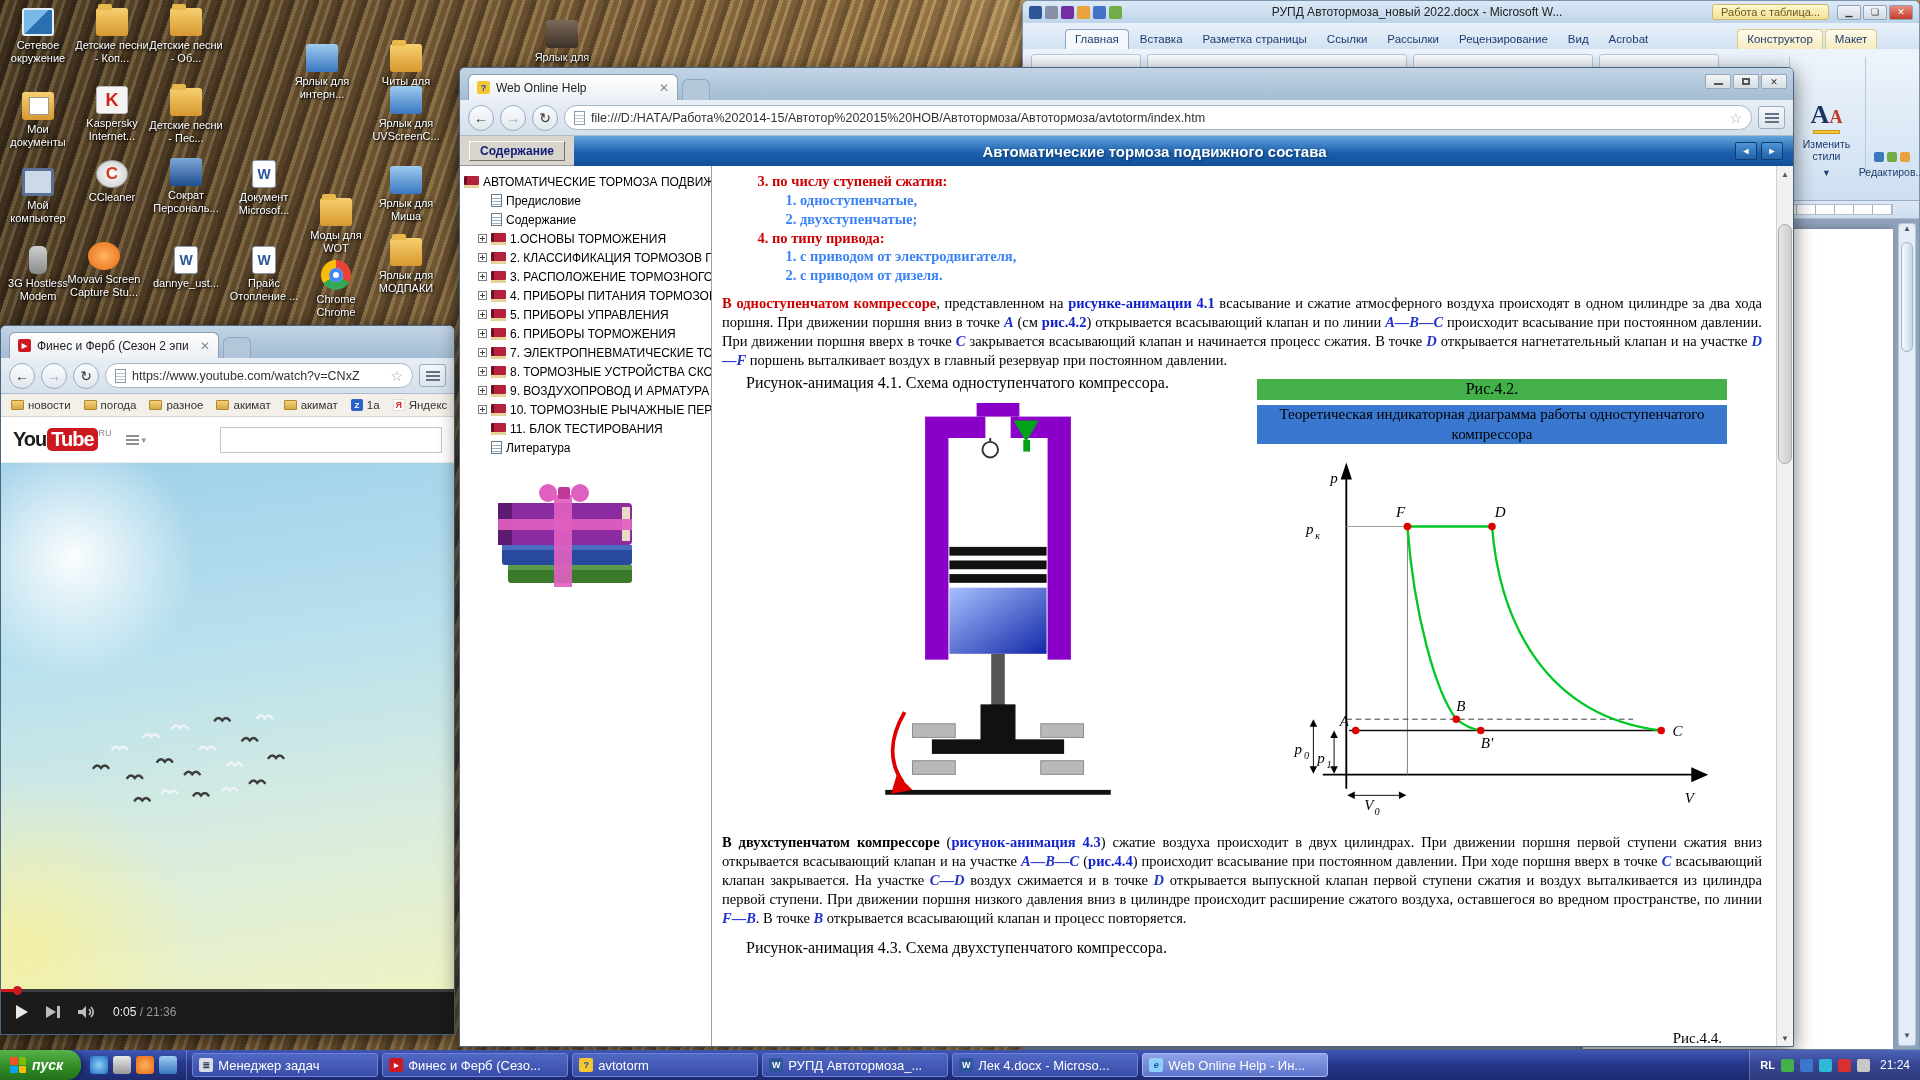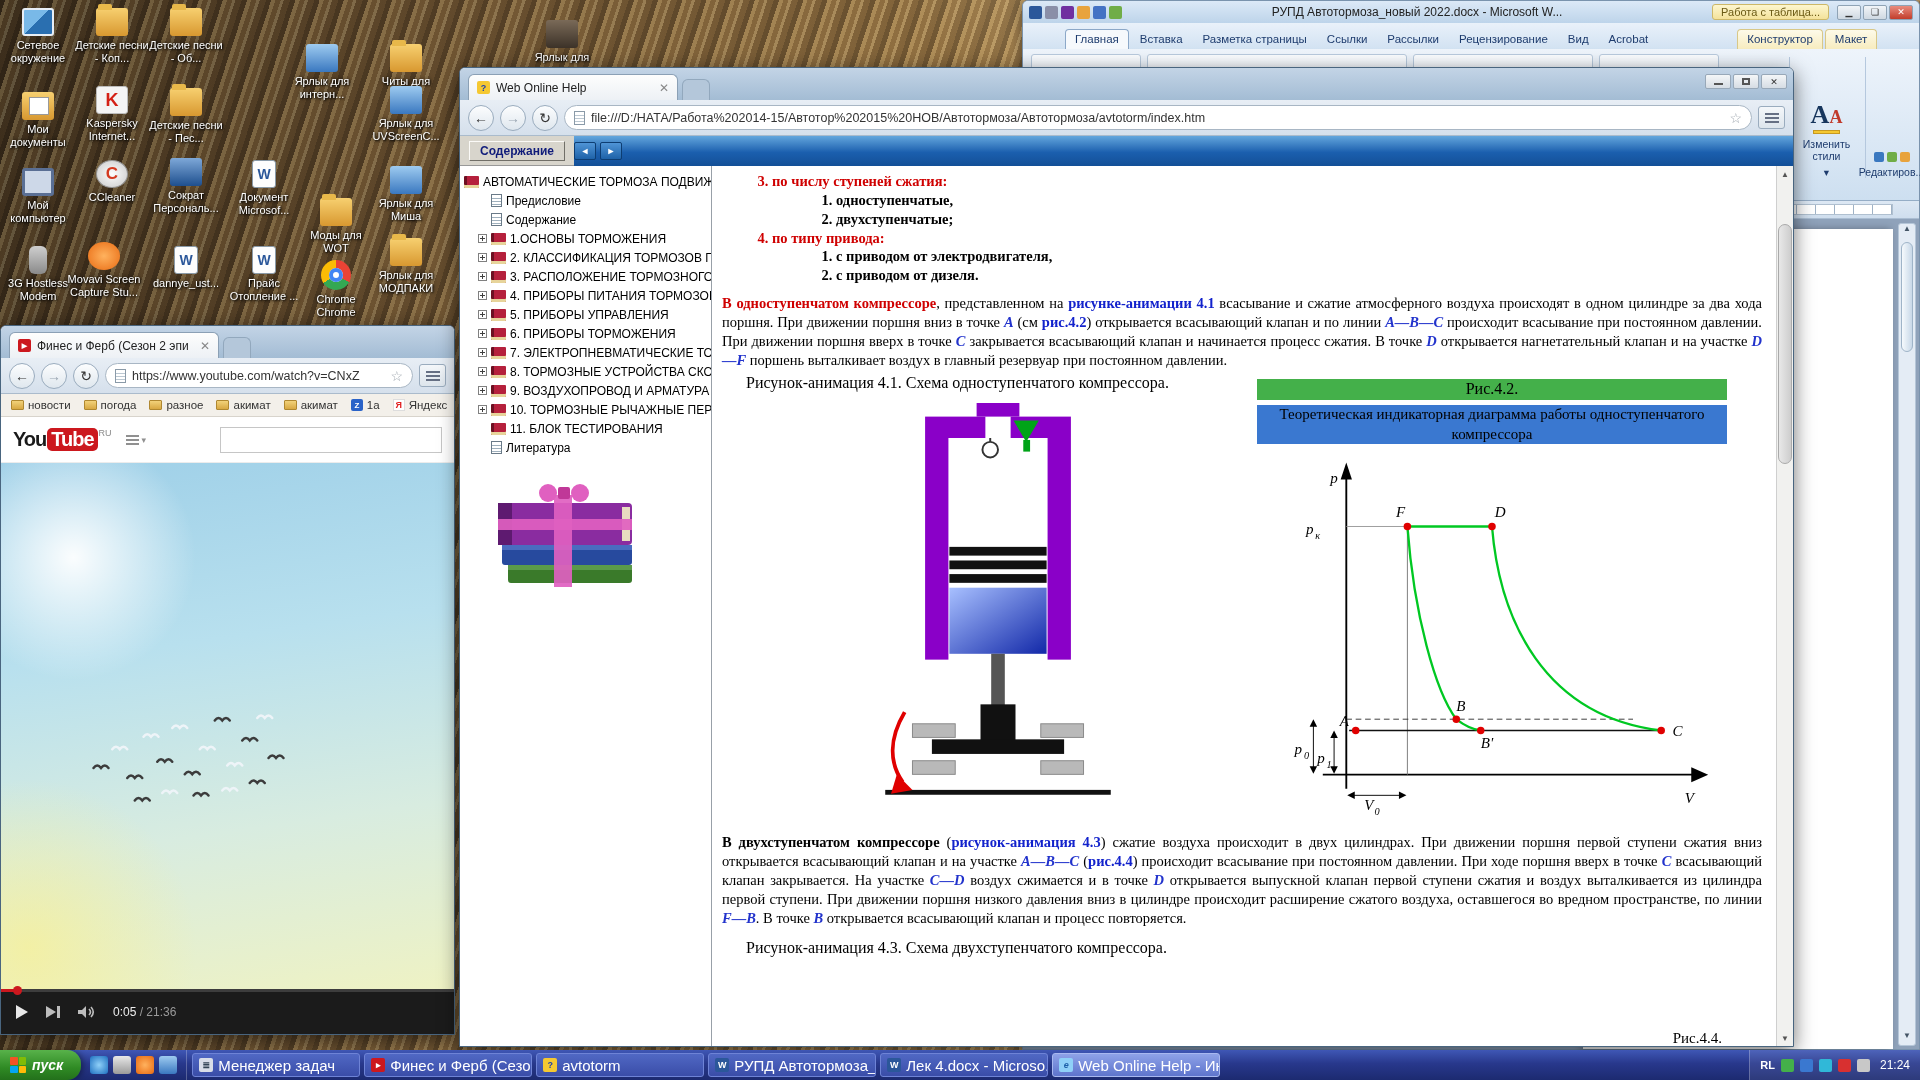--- a/index.html
+++ b/index.html
@@ -75,21 +75,21 @@
 .exp::after{top:1px;bottom:1px;left:3px;width:1px;}
 .spc{flex:0 0 9px;width:9px;}
 .bk{flex:0 0 15px;width:15px;height:12px;border-radius:1px;background:linear-gradient(90deg,#6d1022 0 3px,#b5203c 3px);box-shadow:inset 0 -3px 0 #e7d49a;}
 .pg{flex:0 0 11px;width:11px;height:13px;background:linear-gradient(#fff 0 3px,#9fb0bd 3px 4px,#fff 4px 6px,#9fb0bd 6px 7px,#fff 7px 9px,#9fb0bd 9px 10px,#fff 10px);border:1px solid #6a7a88;}
 .books-wrap{margin:20px 0 0 26px;}
 .content{flex:1;position:relative;padding:6px 14px 0 10px;font-family:"Liberation Serif",serif;font-size:14.5px;line-height:1.3;color:#000;overflow:hidden;min-width:0;}
 .lst li{font-weight:bold;}
 ol.l2{margin:0 0 0 98px;}
 ol.l1{margin:0 0 0 50px;color:#cf0000;}
 ol.l1 .hdr{color:#cf0000;font-weight:bold;}
-ol.l1 ol{margin:0 0 0 64px;color:#000000;}
+ol.l1 ol{margin:0 0 0 28px;color:#3b82f6;}
 .para{margin-top:9px;text-align:justify;}
 .seg-redbold{color:#cf0000;font-weight:bold;}
 .seg-bold{font-weight:bold;}
 .seg-link{color:#1222cc;font-weight:bold;}
 .seg-var{color:#2233cc;font-style:italic;font-weight:bold;}
 .figs{position:relative;height:455px;}
 .cap41{position:absolute;left:24px;top:4px;font-size:16px;}
 .f42h{position:absolute;left:535px;top:10px;width:470px;text-align:center;}
 .f42h .t1{font-size:16px;margin-bottom:5px;}
 .f42h .t2{font-size:15px;}
@@ -170,21 +170,21 @@
 
 #taskbar{position:absolute;left:0;right:0;bottom:0;height:30px;background:linear-gradient(#3f57b5,#28388c 45%,#1c2a70);display:flex;align-items:center;z-index:20;}
 .start{height:100%;display:flex;align-items:center;gap:6px;padding:0 18px 0 10px;background:linear-gradient(#58b24a,#2f8a24 60%,#23701b);border-radius:0 14px 14px 0;color:#fff;font-weight:bold;font-style:italic;font-size:14px;box-shadow:2px 0 6px rgba(0,0,0,.4);}
 .winflag{width:16px;height:16px;display:grid;grid-template-columns:1fr 1fr;gap:1px;}
 .winflag i{border-radius:1px;display:block;}
 .f1{background:#f35325;} .f2{background:#81bc06;} .f3{background:#05a6f0;} .f4{background:#ffba08;}
 .ql{display:flex;gap:5px;padding:0 9px;align-items:center;border-right:1px solid rgba(255,255,255,.25);height:100%;}
 .qli{width:18px;height:18px;border-radius:3px;display:block;}
 .qla{background:radial-gradient(#8fd0f8,#1d6fc0);} .qlb{background:linear-gradient(#e8e8e8,#9a9a9a);} .qlc{background:radial-gradient(#ffb25e,#e86a12);} .qld{background:linear-gradient(#9ecbf0,#3a78c0);}
 .tbtns{display:flex;gap:4px;margin-left:5px;}
-.tbtn{width:168px;height:24px;display:flex;align-items:center;gap:5px;padding:0 6px;background:linear-gradient(#5068c4,#3a4da8);border:1px solid #6e83d6;border-radius:3px;color:#fff;font-size:15px;white-space:nowrap;overflow:hidden;}
+.tbtn{width:186px;height:24px;display:flex;align-items:center;gap:5px;padding:0 6px;background:linear-gradient(#5068c4,#3a4da8);border:1px solid #6e83d6;border-radius:3px;color:#fff;font-size:13px;white-space:nowrap;overflow:hidden;}
 .tbtn.active{background:linear-gradient(#8ea2e8,#5e74cc);border-color:#a8b8f0;}
 .tbi{width:14px;height:14px;flex:0 0 14px;border-radius:2px;display:flex;align-items:center;justify-content:center;font-size:9px;font-weight:bold;}
 .tb-task{background:#d8dde8;color:#345;} .tb-task::after{content:"≣";}
 .tb-red{background:#cc181e;color:#fff;} .tb-red::after{content:"▸";}
 .tb-chm{background:#f5c832;color:#1a3fb0;} .tb-chm::after{content:"?";}
 .tb-w{background:#2b579a;color:#fff;} .tb-w::after{content:"W";}
 .tb-ie{background:#8fd0f8;color:#1d5fa8;font-style:italic;} .tb-ie::after{content:"e";}
 .tray{margin-left:auto;display:flex;align-items:center;gap:6px;background:rgba(255,255,255,.08);padding:0 10px;height:100%;border-left:1px solid rgba(255,255,255,.25);}
 .lang{color:#fff;font-size:11px;font-weight:bold;}
 .tico{width:13px;height:13px;border-radius:2px;display:block;}
@@ -492,20 +492,21 @@
         <i></i>
         <i></i>
         <i></i>
       </div>
   </div>
   <div class="hdr-row">
     <div class="hdr-left">
       <button class="cont-btn">Содержание</button>
     </div>
     <div class="blue-bar">
+      <div class="bb-title">Автоматические тормоза подвижного состава</div>
       <div class="bb-nav">
         <div class="bb-btn">◄</div>
         <div class="bb-btn">►</div>
       </div>
     </div>
   </div>
   <div class="help-body">
     <div class="toc">
       <div class="trow">
           <span class="bk"></span>

